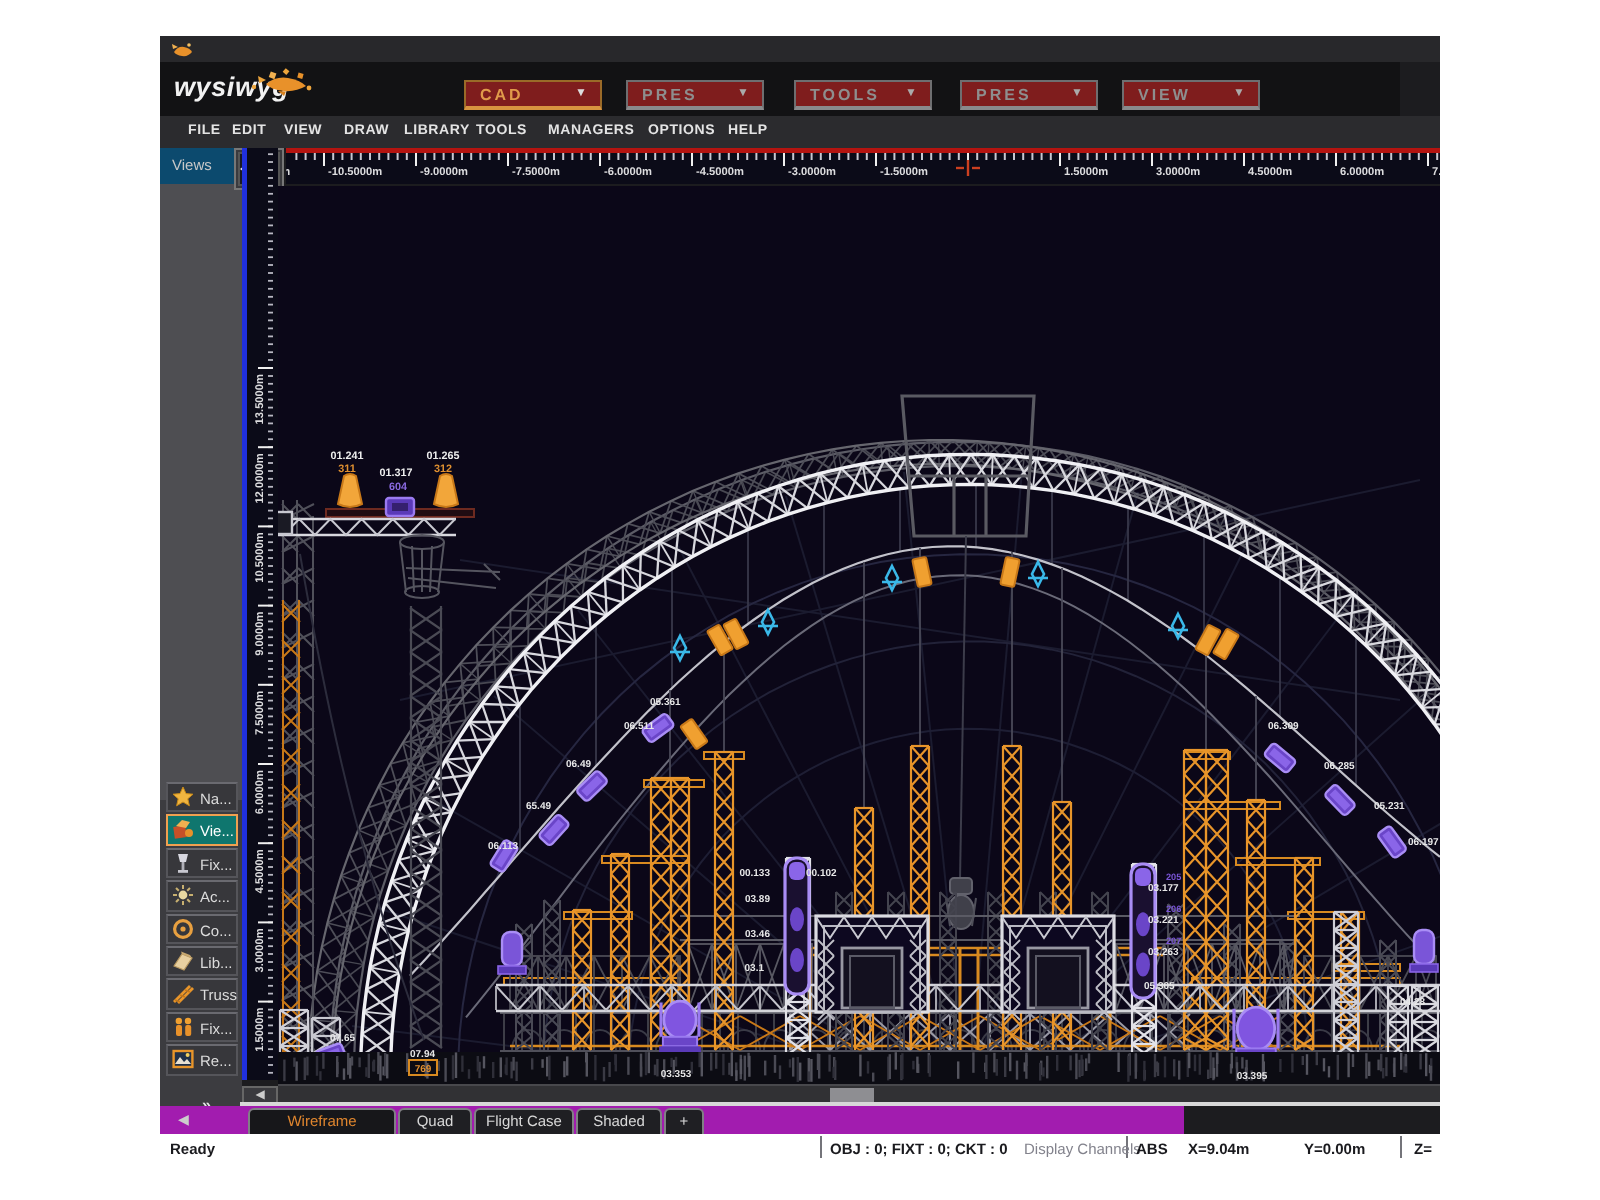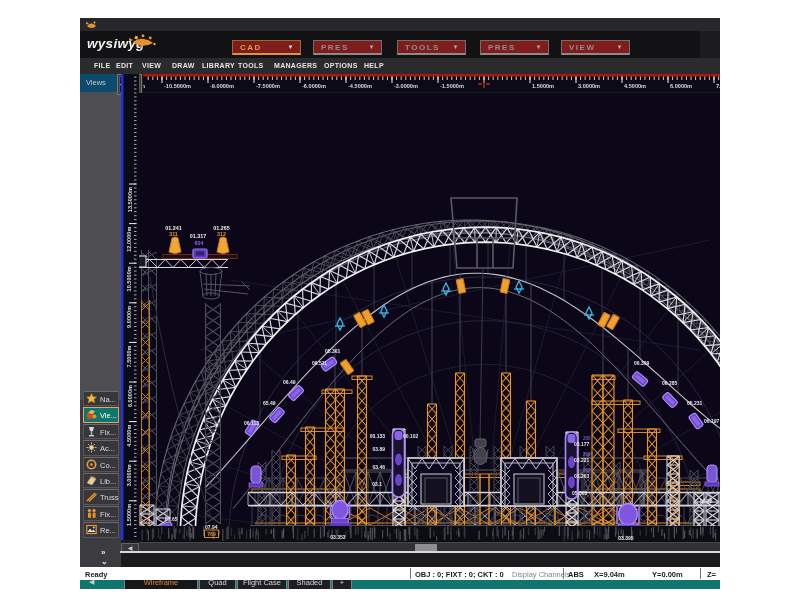--- a/index.html
+++ b/index.html
@@ -22,21 +22,21 @@
 #sdots{position:absolute;left:3px;top:327px;width:35px;height:3px;background:repeating-linear-gradient(90deg,#8a8a8e 0 2px,transparent 2px 4px)}
 .srow{position:relative;margin:1px 2px 0 3px;height:15.4px;background:#37373b;border:1px solid #55555a;border-top-color:#6a6a70;color:#dcdcdc;font-size:7.5px}
 #srows{position:absolute;left:0;top:316px;width:41px}
 .sic{position:absolute;left:2px;top:1px}
 .slb{position:absolute;left:16px;top:3px}
 #chev{position:absolute;left:21px;top:474px;color:#e8e8e8;font-size:8px;font-weight:bold;letter-spacing:-1px}
 #hsb{position:absolute;left:59px;top:524px;width:581px;height:10px;background:#313134;border-top:1px solid #48484c}
 #hsb .lt{position:absolute;left:-18px;top:0;width:18px;height:10px;background:#3a3a3e;border:1px solid #666;color:#ccc;font-size:6px;line-height:8px;text-align:center}
 #hsb .th{position:absolute;left:276px;top:1px;width:22px;height:8px;background:#8e8e92}
 #sep{position:absolute;left:40px;top:533px;width:600px;height:2px;background:#d8d8d8}
-#tabs{position:absolute;left:0;top:557px;width:640px;height:14px;background:#0f766e}
+#tabs{position:absolute;left:0;top:535px;width:512px;height:14px;background:#a21caf}
 .tarr{position:absolute;left:9px;top:3px;color:#ccc;font-size:7px}
 .tab{position:absolute;top:1px;height:13px;background:#1f1f23;border:1px solid #808084;border-bottom:none;border-radius:3px 3px 0 0;color:#d8d8d8;font-size:7.5px;text-align:center}
 .tab span{line-height:12px}
 .tab.sel{background:#17171a}
 #status{position:absolute;left:0;top:549px;width:640px;height:13px;background:#ffffff;color:#1a1a1e;font-size:7.5px;font-weight:bold}
 #status span{position:absolute;top:2.5px}
 </style></head>
 <body>
 <div id="win">
  <div id="title">

